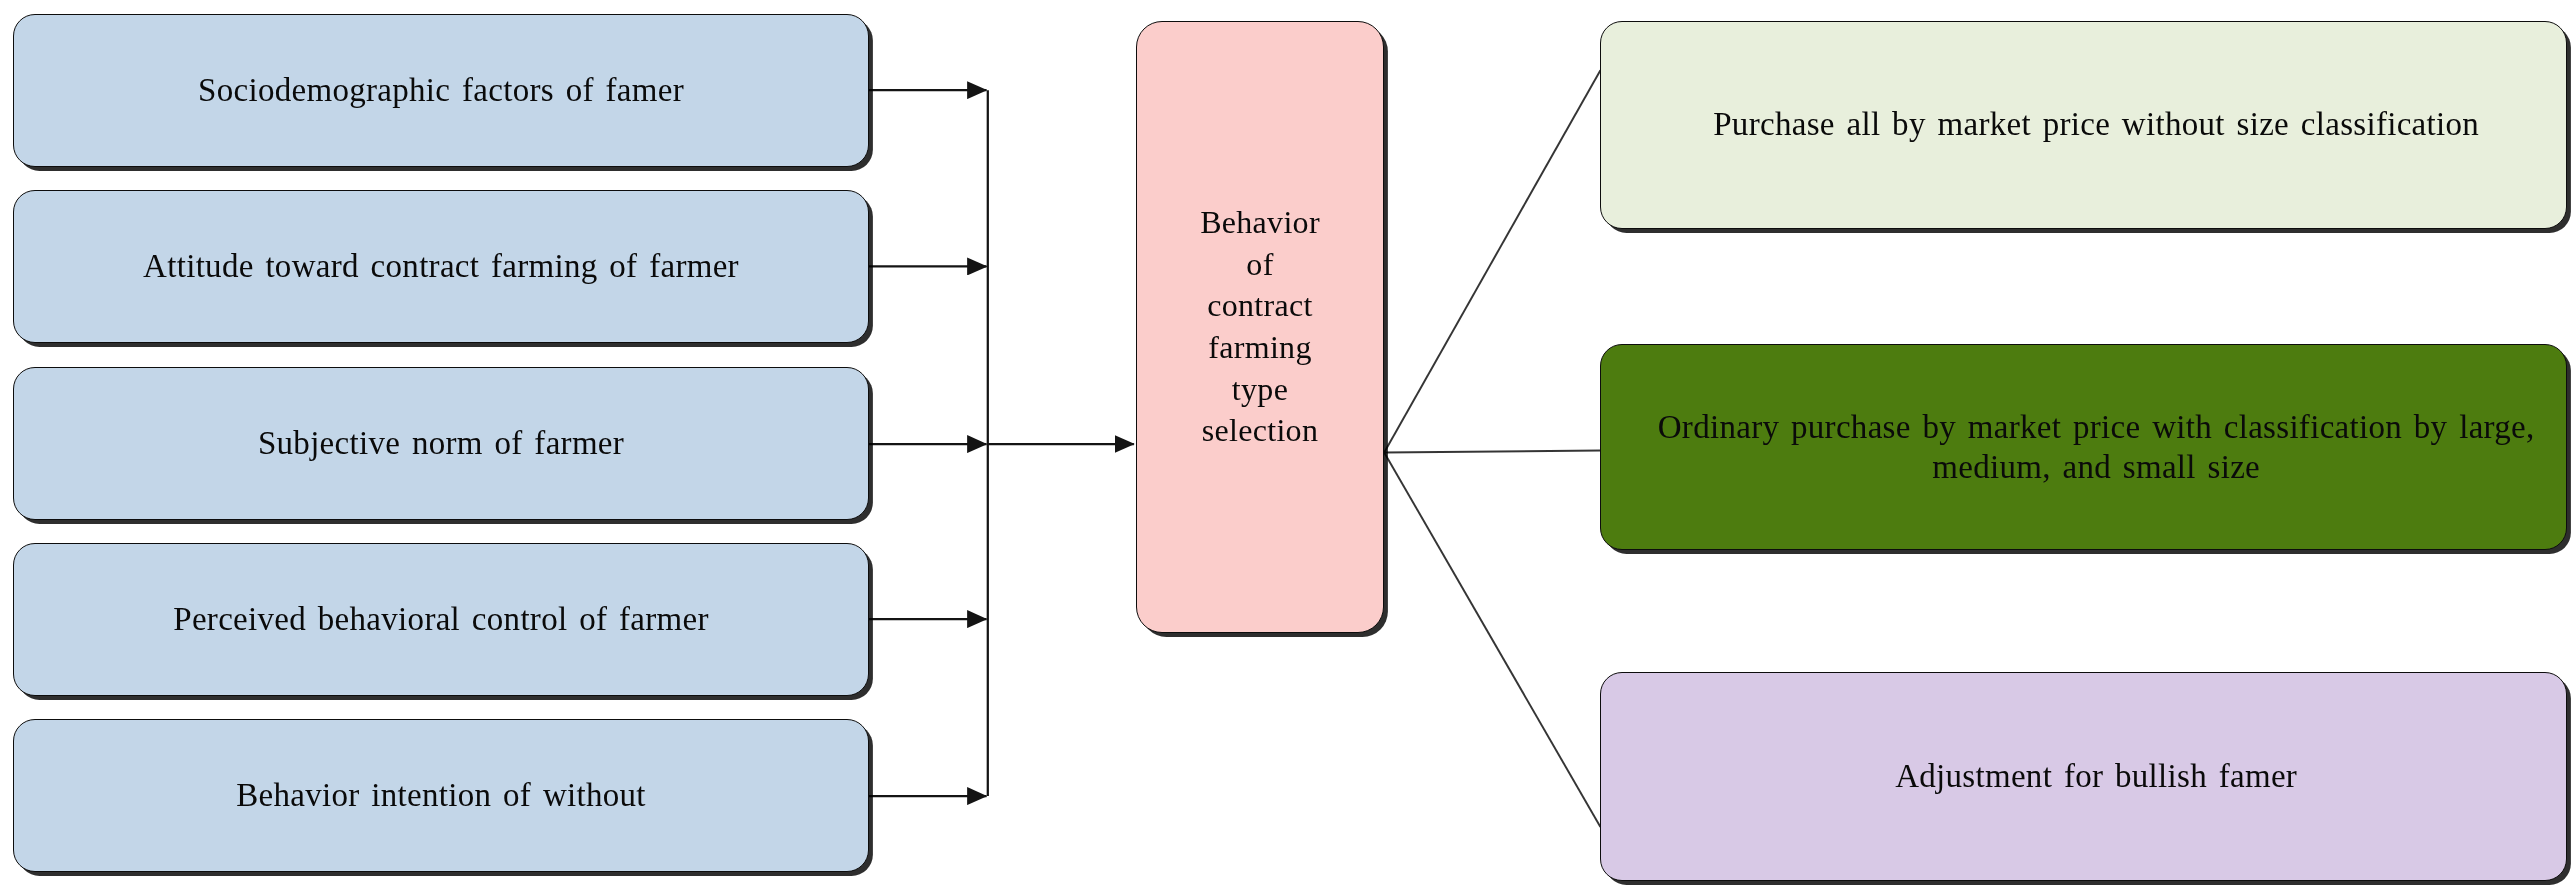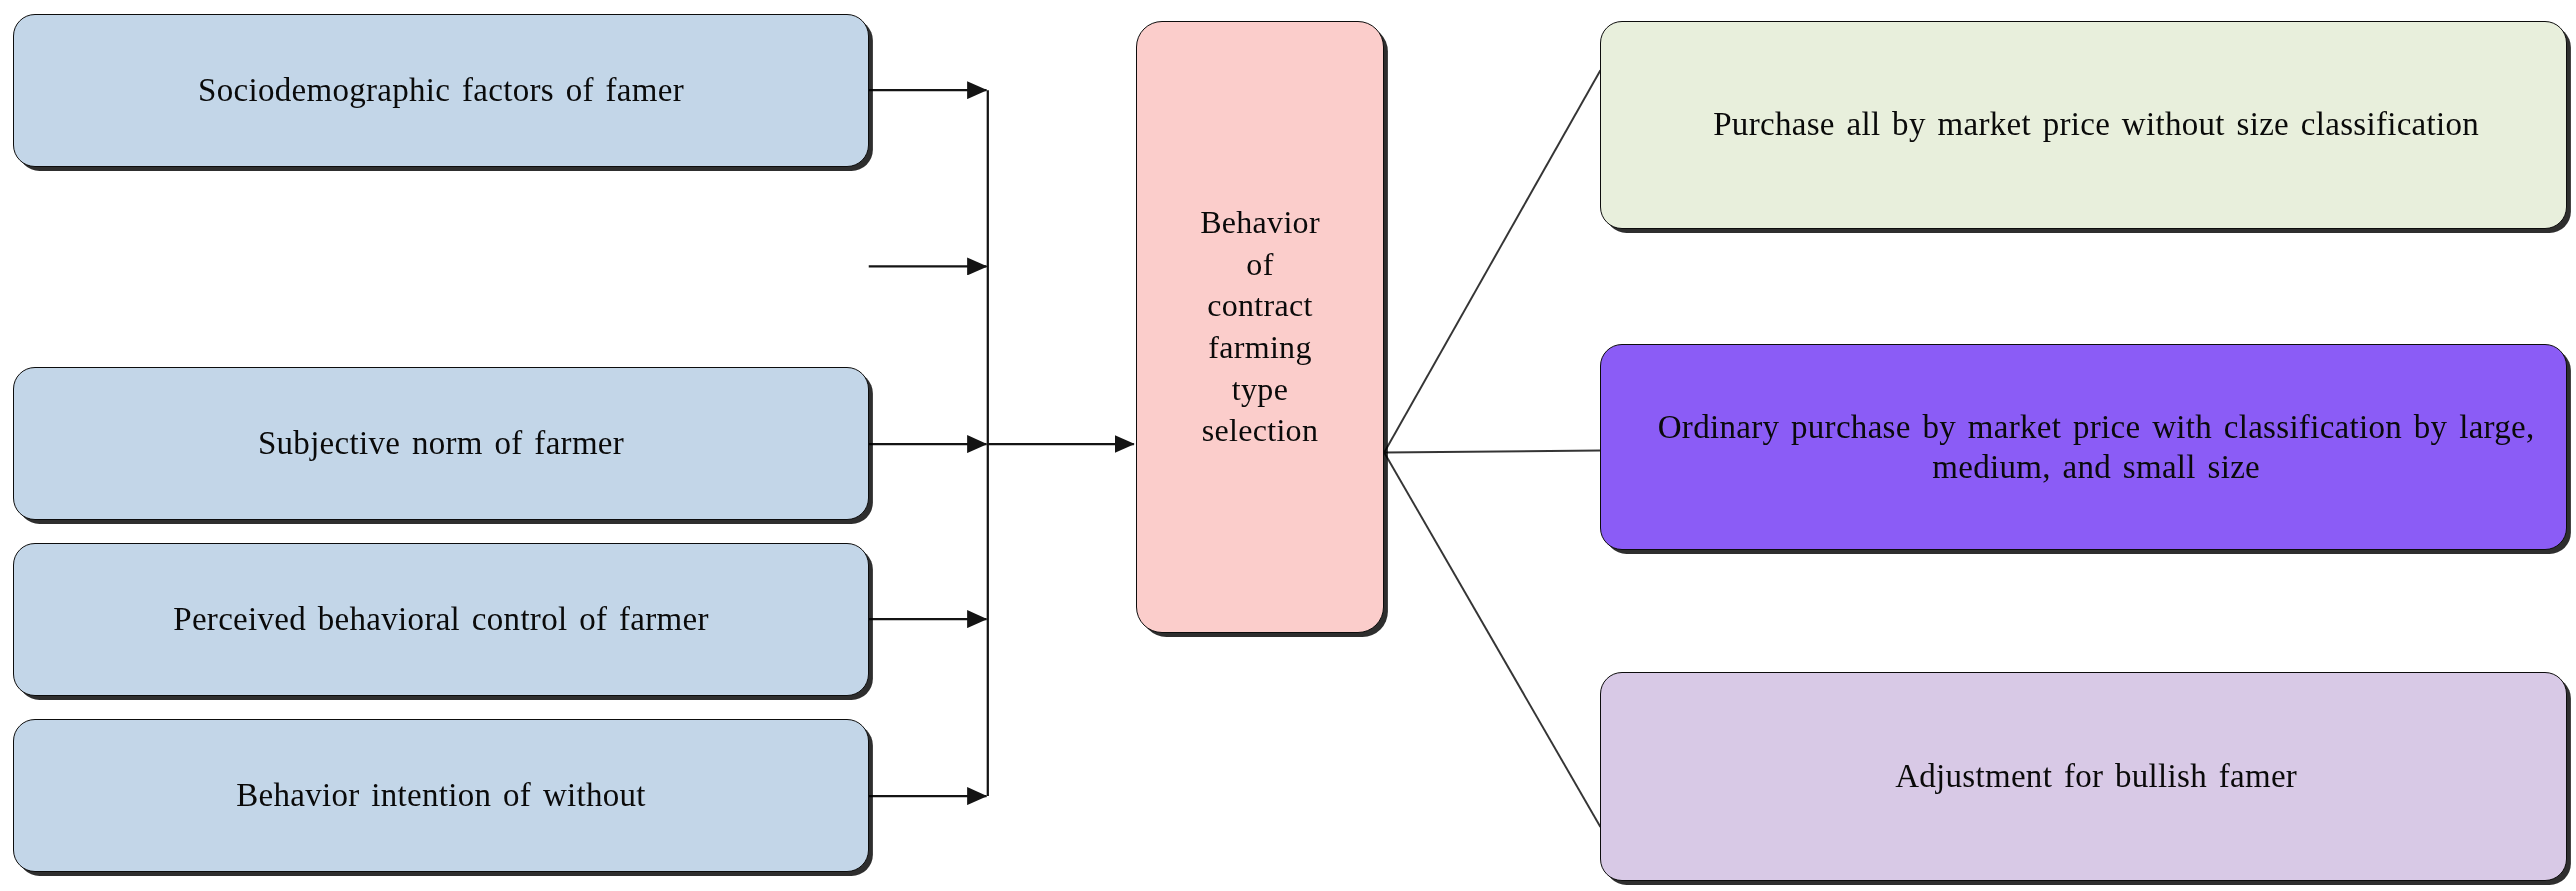--- a/index.html
+++ b/index.html
@@ -77,21 +77,21 @@
     font-size: 33px;
     padding-left: 42px;
   }
   .right-node .label { word-spacing: 3.2px; }
   #right-node-0 {
     background: #e8efdc;
     top: 20.6px;
     height: 208px;
   }
   #right-node-1 {
-    background: #8b5cf6;
+    background: #4d7c0f;
     top: 344px;
     height: 206px;
   }
   #right-node-2 {
     background: #d8c9e6;
     top: 672px;
     height: 209px;
   }
 </style>
 </head>
@@ -117,20 +117,23 @@
     <line x1="1535" y1="690" x2="1762" y2="690" stroke="#141414" stroke-width="3.5" marker-end="url(#arrowhead)"></line>
 
     <line x1="2151" y1="703" x2="2487" y2="109" stroke="#353535" stroke-width="3"></line>
     <line x1="2151" y1="703" x2="2487" y2="700" stroke="#353535" stroke-width="3"></line>
     <line x1="2151" y1="703" x2="2487" y2="1285" stroke="#353535" stroke-width="3"></line>
   </svg>
 
   <div class="node left-node" id="left-node-0">
     <span class="label">Sociodemographic factors of famer</span>
   </div>
+  <div class="node left-node" id="left-node-1">
+    <span class="label">Attitude toward contract farming of farmer</span>
+  </div>
   <div class="node left-node" id="left-node-2">
     <span class="label">Subjective norm of farmer</span>
   </div>
   <div class="node left-node" id="left-node-3">
     <span class="label">Perceived behavioral control of farmer</span>
   </div>
   <div class="node left-node" id="left-node-4">
     <span class="label">Behavior intention of without</span>
   </div>
 

